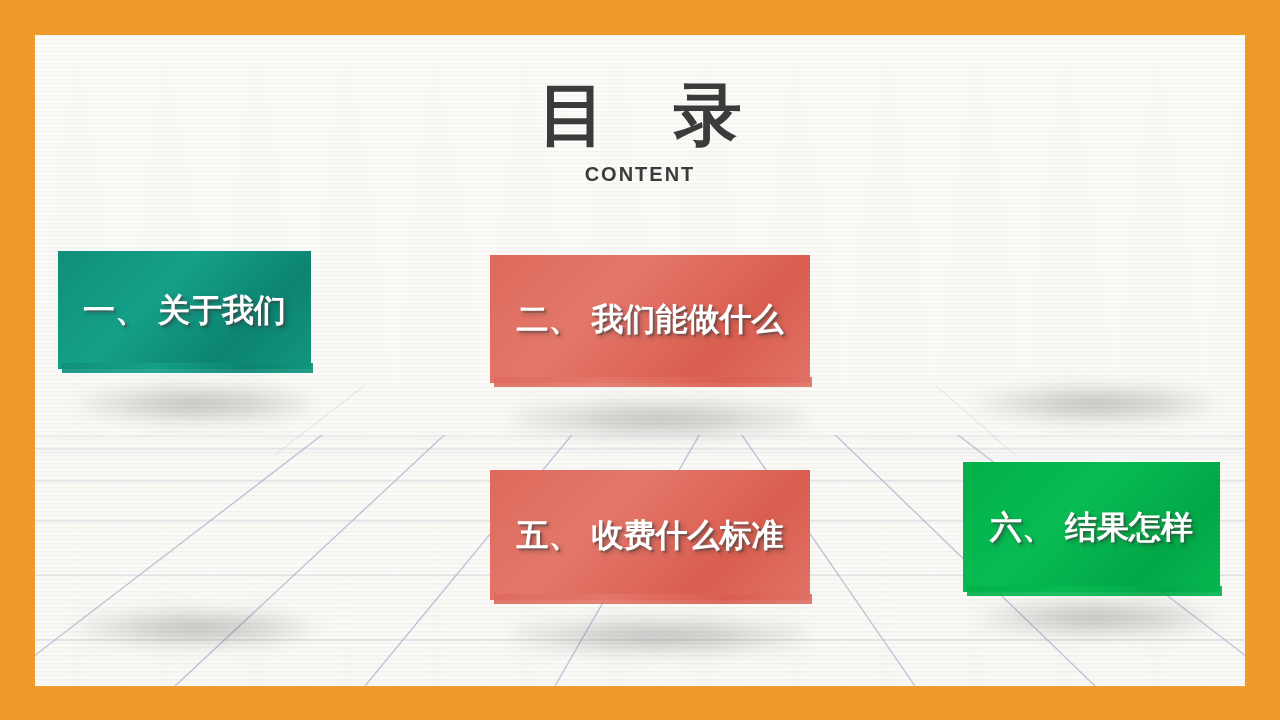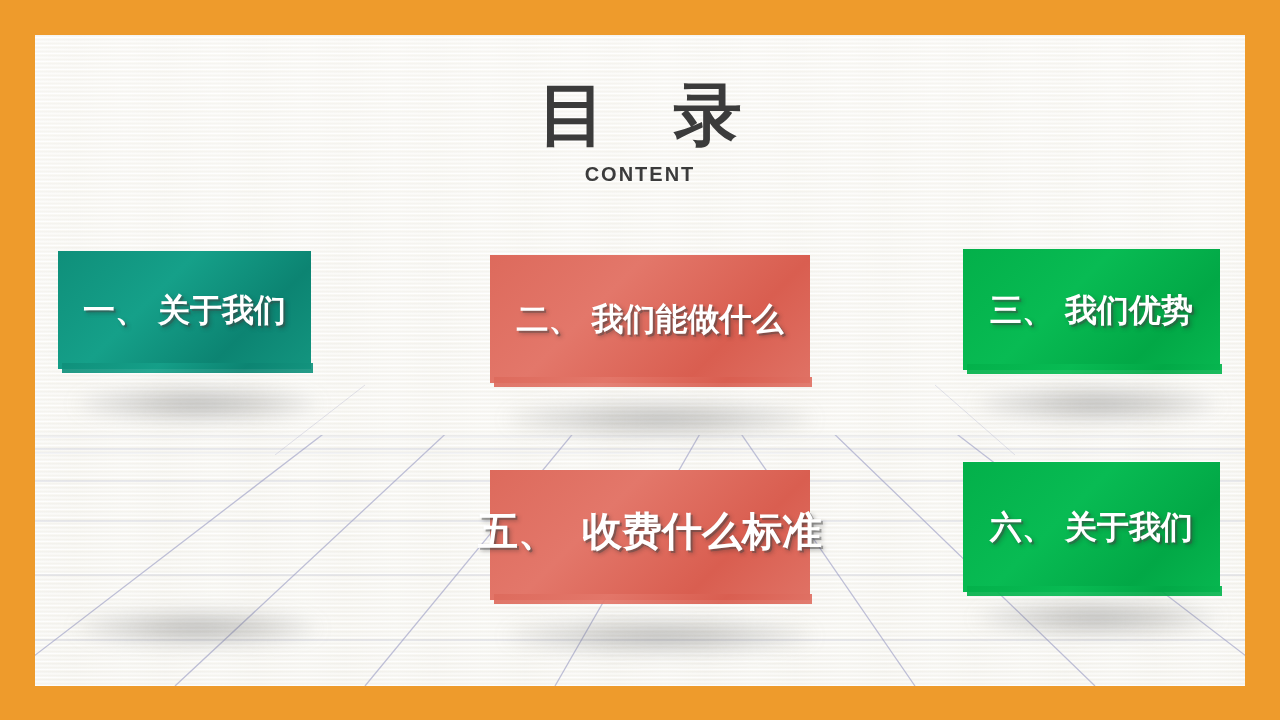--- a/index.html
+++ b/index.html
@@ -179,27 +179,24 @@
     <div class="card-shadow" style="left:940px; top:566px; width:245px; height:34px;"></div>
 
     <div class="card c-teal" style="left:23px; top:216px; width:253px; height:118px;">
       <span class="card-label" style="font-size:32px;">一、 关于我们</span>
     </div>
 
     <div class="card c-red" style="left:455px; top:220px; width:320px; height:128px;">
       <span class="card-label" style="font-size:32px;">二、 我们能做什么</span>
     </div>
 
-    <div class="card c-green" style="left:928px; top:214px; width:257px; height:121px;">
-      <span class="card-label" style="font-size:32px;">三、 我们优势</span>
-    </div>
 
 
     <div class="card c-red" style="left:455px; top:435px; width:320px; height:130px;">
-      <span class="card-label" style="font-size:40px;font-family:Liberation Mono, monospace;">五、 收费什么标准</span>
+      <span class="card-label" style="font-size:32px;">五、 收费什么标准</span>
     </div>
 
     <div class="card c-green" style="left:928px; top:427px; width:257px; height:130px;">
-      <span class="card-label" style="font-size:32px;">六、 关于我们</span>
+      <span class="card-label" style="font-size:32px;">六、 结果怎样</span>
     </div>
 
   </div>
 </div>
 
 </body></html>

